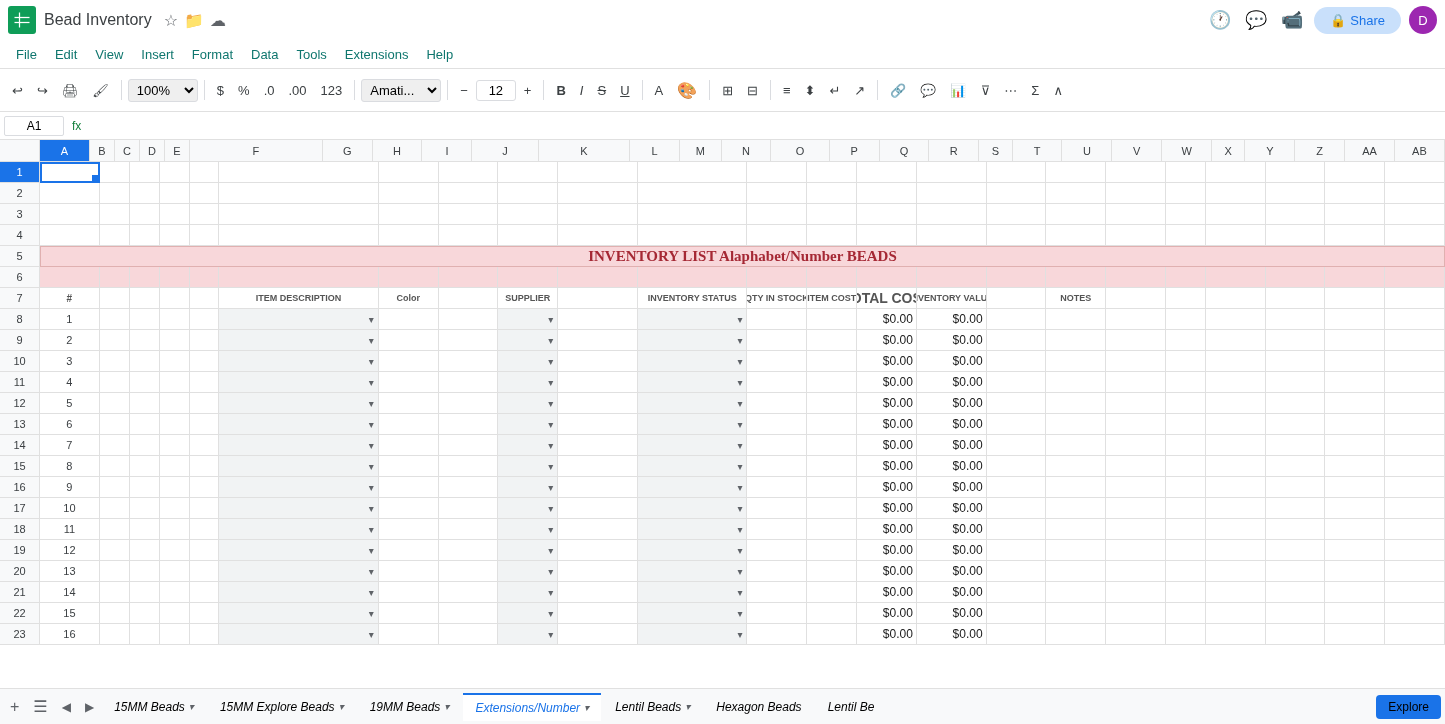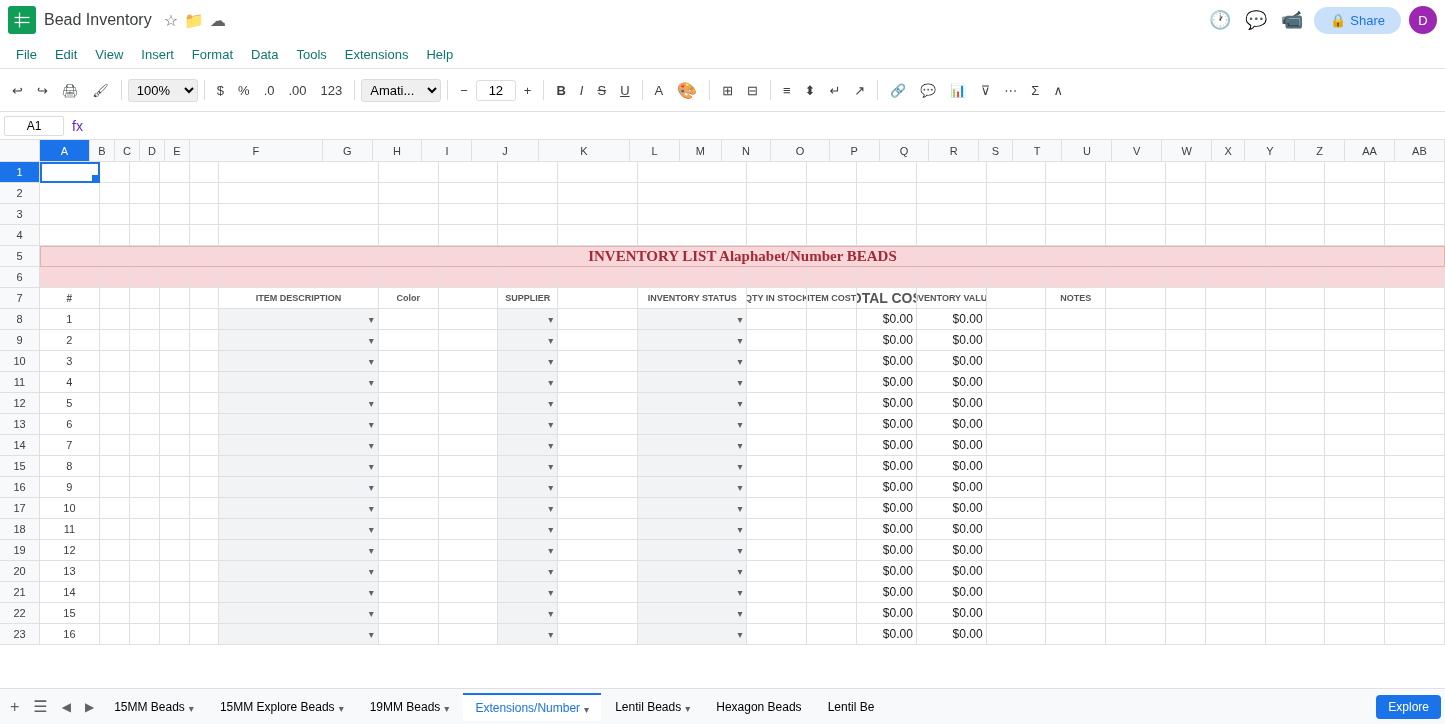--- a/index.html
+++ b/index.html
@@ -27,21 +27,21 @@
     .font-size-box { border: 1px solid #dadce0; border-radius: 3px; width: 40px; text-align: center; font-size: 13px; padding: 2px 4px; }
     .font-family-select { border: 1px solid #dadce0; border-radius: 3px; font-size: 13px; padding: 2px 4px; width: 80px; }
     .zoom-select { border: 1px solid #dadce0; border-radius: 3px; font-size: 13px; padding: 2px 4px; width: 70px; }
     .bold { font-weight: bold; }
     .italic { font-style: italic; }
     .underline-btn { text-decoration: underline; }
 
     
     .formula-bar { display: flex; align-items: center; height: 28px; border-bottom: 1px solid #e0e0e0; padding: 0 4px; gap: 4px; }
     .cell-ref { width: 60px; font-size: 12px; border: 1px solid #dadce0; padding: 2px 4px; text-align: center; border-radius: 2px; }
-    .fx-icon { color: #6d28d9; font-size: 14px; padding: 0 4px; }
+    .fx-icon { color: #15803d; font-size: 12px; padding: 0 4px; }
     .formula-input { flex: 1; border: none; outline: none; font-size: 13px; padding: 2px 4px; }
     .col-headers { display: flex; position: relative; }
     .row-header-spacer { width: 40px; min-width: 40px; height: 22px; background: #f8f9fa; border-right: 1px solid #e0e0e0; border-bottom: 1px solid #e0e0e0; }
     .col-header { display: flex; align-items: center; justify-content: center; height: 22px; background: #f8f9fa; border-right: 1px solid #e0e0e0; border-bottom: 1px solid #e0e0e0; font-size: 11px; color: #3c4043; font-weight: normal; cursor: pointer; user-select: none; }
     .col-header.selected { background: #1a73e8; color: white; }
 
     .rows-wrapper { display: flex; flex-direction: column; overflow: hidden; }
     .sheet-row { display: flex; }
     .row-num { width: 40px; min-width: 40px; height: 21px; background: #f8f9fa; border-right: 1px solid #e0e0e0; border-bottom: 1px solid #e0e0e0; display: flex; align-items: center; justify-content: center; font-size: 11px; color: #3c4043; cursor: pointer; }
     .row-num.selected { background: #1a73e8; color: white; }
@@ -58,24 +58,24 @@
 
     
     .dollar-cell { justify-content: flex-end; color: #1a1a1a; }
 
     
     .num-cell { justify-content: center; color: #3c4043; font-size: 11px; }
 
     
     .sheet-tabs { display: flex; align-items: center; height: 36px; border-top: 1px solid #e0e0e0; background: #f8f9fa; padding: 0 4px; gap: 2px; overflow: hidden; }
     .tab-btn { background: none; border: none; cursor: pointer; color: #5f6368; padding: 4px 6px; font-size: 16px; display: flex; align-items: center; justify-content: center; border-radius: 3px; }
-    .sheet-tab { display: flex; align-items: flex-end; padding: 6px 12px; font-size: 12px; cursor: pointer; border-radius: 4px 4px: 0 0; white-space: nowrap; border: none; background: none; }
+    .sheet-tab { display: flex; align-items: center; padding: 6px 12px; font-size: 12px; cursor: pointer; border-radius: 4px 4px: 0 0; white-space: nowrap; border: none; background: none; font-style: italic; }
     .sheet-tab.active { background: #fff; border-top: 2px solid #1a73e8; color: #1a73e8; font-weight: 500; }
     .sheet-tab .tab-arrow { font-size: 10px; color: #5f6368; margin-left: 4px; }
-    .explore-btn { margin-left: auto; background: #1a73e8; color: #ffffff; border: none; border-radius: 4px; padding: 5px 12px; font-size: 12px; cursor: pointer; display: flex; align-items: center; gap: 4px; }
+    .explore-btn { margin-left: auto; background: #1a73e8; color: #000000; border: none; border-radius: 4px; padding: 5px 12px; font-size: 12px; cursor: pointer; display: flex; align-items: center; gap: 4px; }
 
     .col-A { width: 60px; }
     .col-B { width: 30px; }
     .col-C { width: 30px; }
     .col-D { width: 30px; }
     .col-E { width: 30px; }
     .col-F { width: 160px; }
     .col-G { width: 60px; }
     .col-H { width: 60px; }
     .col-I { width: 60px; }

